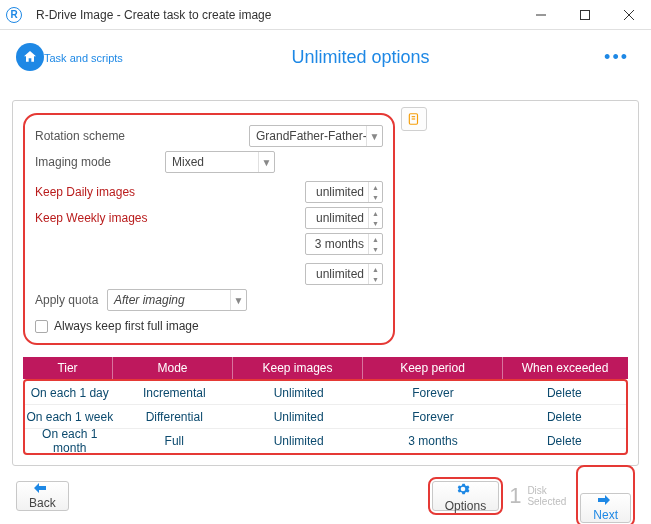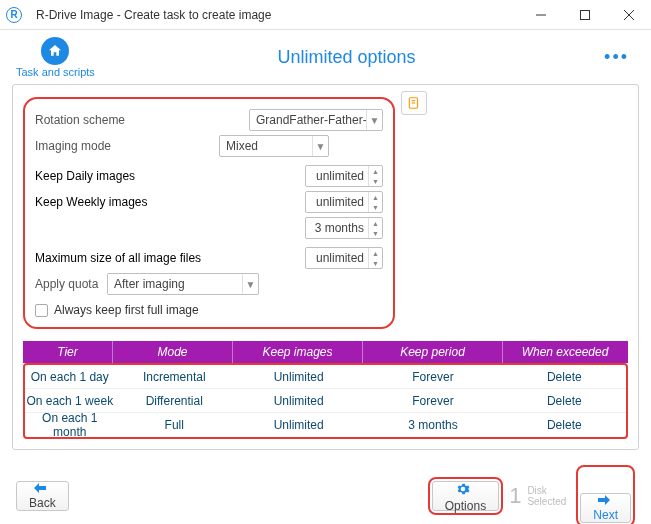--- a/index.html
+++ b/index.html
@@ -5,50 +5,50 @@
   * { box-sizing: border-box; font-family: "Segoe UI", Arial, sans-serif; }
   body { margin: 0; background: #fff; width: 651px; height: 524px; overflow: hidden; font-size: 12px; color: #333; }
   .titlebar { height: 30px; border-bottom: 1px solid #e0e0e0; display: flex; align-items: center; padding: 0 0 0 6px; }
   .titlebar .app-icon { width: 16px; height: 16px; border: 1.5px solid #1e88e5; border-radius: 50%; display: flex; align-items: center; justify-content: center; color: #1e88e5; font-size: 10px; font-weight: bold; }
   .titlebar .title { margin-left: 14px; font-size: 12px; color: #333; }
   .titlebar .spacer { flex: 1; }
   .winbtn { width: 44px; height: 30px; display: flex; align-items: center; justify-content: center; font-size: 14px; }
   .winbtn svg { width: 10px; height: 10px; }
 
   .header { height: 54px; display: flex; align-items: center; padding: 0 16px; }
-  .home-btn { display: flex; flex-direction: column; align-items: center; cursor: pointer; }
+  .home-btn { display: flex; flex-direction: row; align-items: center; cursor: pointer; }
   .home-btn .circle { width: 28px; height: 28px; border-radius: 50%; background: #1e88e5; display: flex; align-items: center; justify-content: center; }
   .home-btn .circle svg { width: 16px; height: 16px; fill: #fff; }
   .home-btn .label { font-size: 11px; color: #1e88e5; margin-top: 1px; }
   .page-title { flex: 1; text-align: center; font-size: 18px; color: #1e88e5; font-weight: 400; }
   .menu-dots { color: #1e88e5; font-size: 18px; letter-spacing: 2px; cursor: pointer; padding: 0 6px; }
 
-  .content-frame { margin: 0 12px; border: 1px solid #d0d0d0; border-radius: 3px; height: 366px; padding: 12px 10px 10px 10px; position: relative; }
+  .content-frame { margin: 16px 12px; border: 1px solid #d0d0d0; border-radius: 3px; height: 366px; padding: 12px 10px 10px 10px; position: relative; }
 
   .settings-box { border: 2.5px solid #e53935; border-radius: 14px; padding: 8px 10px 6px 10px; width: 372px; position: relative; }
   .row { display: flex; align-items: center; height: 26px; }
   .row .lbl { flex: 0 0 130px; color: #555; }
-  .row .lbl-wide { flex: 0 0 220px; color: #000000; }
+  .row .lbl-wide { flex: 0 0 220px; color: #b91c1c; }
   .row-group-gap { height: 4px; }
   .combo { height: 22px; border: 1px solid #bfbfbf; border-radius: 2px; display: flex; align-items: center; background: #fff; }
   .combo .val { flex: 1; padding: 0 6px; color: #444; white-space: nowrap; overflow: hidden; }
   .combo .caret { width: 16px; text-align: center; color: #888; border-left: 1px solid #e0e0e0; font-size: 10px; height: 100%; display:flex; align-items:center; justify-content:center; }
   .combo.w-big { width: 134px; }
   .combo.w-med { width: 110px; }
   .spin-row { display:flex; align-items:center; justify-content:flex-end; flex:1; }
   .spin { width: 78px; height: 22px; border: 1px solid #bfbfbf; border-radius: 2px; display: flex; background: #fff; }
   .spin .sval { flex: 1; text-align: right; padding-right: 4px; line-height: 20px; color: #444; }
   .spin .steppers { width: 14px; display:flex; flex-direction:column; border-left:1px solid #e0e0e0; }
   .spin .steppers div { flex:1; font-size:7px; color:#888; display:flex; align-items:center; justify-content:center; }
   .cb-row { display:flex; align-items:center; height:22px; margin-top:2px; }
   .cb-row .box { width:13px; height:13px; border:1px solid #aaa; border-radius:2px; margin-right:6px; }
   .help-btn { position:absolute; left:388px; top:6px; width:26px; height:24px; border:1px solid #d0d0d0; border-radius:3px; background:#fdfdfd; display:flex; align-items:center; justify-content:center; color:#f59e0b; }
 
   .table { margin-top: 12px; }
-  .table .hdr { display:flex; background:#a21caf; color:#fff; height:22px; align-items:center;font-style:italic; }
+  .table .hdr { display:flex; background:#be185d; color:#fff; height:22px; align-items:center; }
   .table .body-row { display:flex; height:24px; align-items:center; color:#0c4a6e; border-bottom:1px solid #eee; }
   .col-tier { width: 90px; text-align:center; }
   .col-mode { width: 120px; text-align:center; }
   .col-keepimg { width: 130px; text-align:center; }
   .col-keepper { width: 140px; text-align:center; }
   .col-when { width: 124px; text-align:center; }
   .hdr > div { border-right:1px solid rgba(255,255,255,.4); height:100%; display:flex; align-items:center; justify-content:center; }
   .hdr > div:last-child { border-right:none; }
   .table-hl { border:2.5px solid #e53935; border-radius:4px; }
 
@@ -115,21 +115,21 @@
       <div class="lbl">Rotation scheme</div>
       <div style="flex:1; display:flex; justify-content:flex-end;">
         <div class="combo w-big">
           <div class="val">GrandFather-Father-Son</div>
           <div class="caret">▼</div>
         </div>
       </div>
     </div>
     <div class="row">
       <div class="lbl">Imaging mode</div>
-      <div style="flex:1; display:flex; justify-content:center;">
+      <div style="flex:1; display:flex; justify-content:flex-start;">
         <div class="combo w-med">
           <div class="val">Mixed</div>
           <div class="caret">▼</div>
         </div>
       </div>
     </div>
     <div class="row-group-gap"></div>
     <div class="row">
       <div class="lbl-wide">Keep Daily images</div>
       <div class="spin-row">
@@ -160,34 +160,33 @@
             <div class="sval">3 months</div>
             <div class="steppers">
               <div>▲</div>
               <div>▼</div>
             </div>
           </div>
         </div>
     </div>
     <div class="row-group-gap"></div>
     <div class="row">
-      <div class="lbl-wide">Maximum size of all image files</div>
       <div class="spin-row">
           <div class="spin">
             <div class="sval">unlimited</div>
             <div class="steppers">
               <div>▲</div>
               <div>▼</div>
             </div>
           </div>
         </div>
     </div>
     <div class="row">
       <div class="lbl" style="flex:0 0 72px;">Apply quota</div>
-      <div class="combo w-big" style="width:152px;">
+      <div class="combo w-big" style="width:140px;font-style:italic;">
         <div class="val">After imaging</div>
         <div class="caret">▼</div>
       </div>
     </div>
     <div class="cb-row">
       <div class="box"></div>
       <div>Always keep first full image</div>
     </div>
   </div>
 

